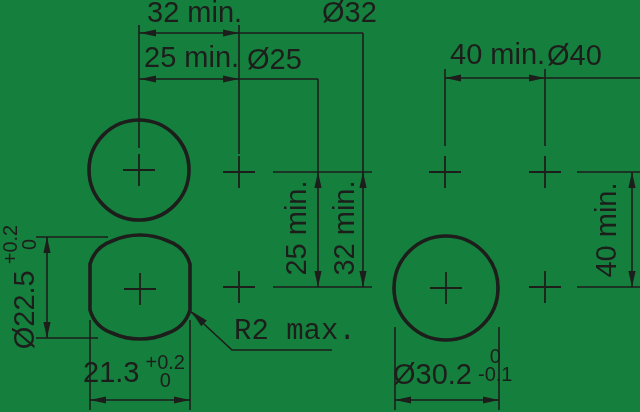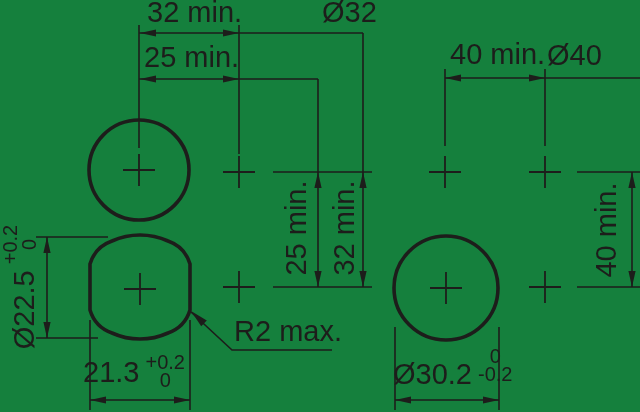--- a/index.html
+++ b/index.html
@@ -112,20 +112,21 @@
       <polygon points="395,400 411,396.4 411,403.6"></polygon>
       <polygon points="499,400 483,396.4 483,403.6"></polygon>
       <polygon points="191,311 206.8,320.5 201.2,326.3"></polygon>
     </g>
   </svg>
 
   <div class="t" style="left:147px; top:-2px;">32 min.</div>
   <div class="t" style="left:322px; top:-2px;">Ø32</div>
 
   <div class="t" style="left:144px; top:43px;">25 min.</div>
+  <div class="t" style="left:247px; top:45px;">Ø25</div>
 
   <div class="t" style="left:450px; top:40px;">40 min.</div>
   <div class="t" style="left:547px; top:41px;">Ø40</div>
 
   <div class="rot" style="left:241px; top:211px; width:110px; height:34px;">25 min.</div>
   <div class="rot" style="left:289px; top:211px; width:110px; height:34px;">32 min.</div>
   <div class="rot" style="left:551px; top:213px; width:110px; height:34px;">40 min.</div>
 
   <div class="rot" style="left:-46px; top:265px; width:140px; height:44px;">
     <span>Ø22.5</span>
@@ -140,19 +141,19 @@
     <span class="tol up4">
       <span>+0.2</span>
       <span>0</span>
     </span>
   </div>
 
   <div class="dimrow" style="left:393px; top:360px;justify-content:flex-end;">
     <span>Ø30.2</span>
     <span class="tol up12">
       <span>0</span>
-      <span>-0.2</span>
+      <span>-0.1</span>
     </span>
   </div>
 
-  <div class="t" style="left:234px; top:317px;">R2 max.</div>
+  <div class="t" style="left:234px; top:317px;font-family:Liberation Mono, monospace;">R2 max.</div>
 
 </div>
 
 </body></html>

